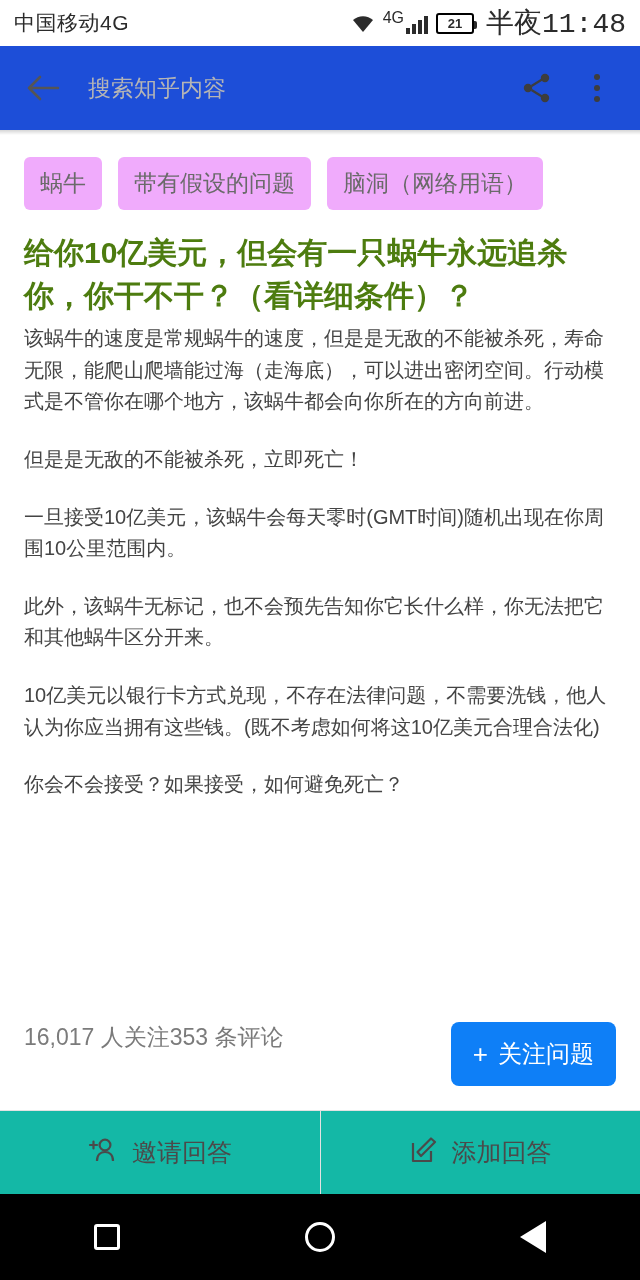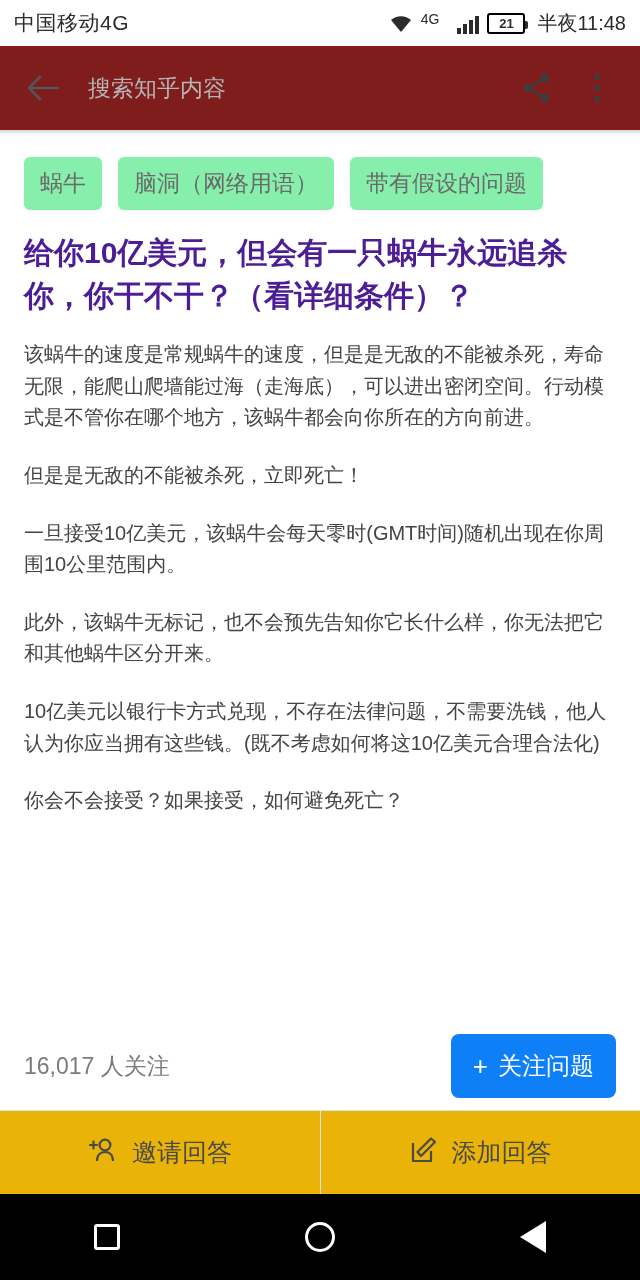--- a/index.html
+++ b/index.html
@@ -28,44 +28,44 @@
   }
   .status-carrier { font-size: 21px; letter-spacing: .5px; }
   .status-right {
     margin-left: auto;
     display: flex; align-items: center; gap: 8px;
   }
   .wifi-icon { display: inline-block; width: 24px; height: 20px; position: relative; }
   .wifi-icon svg { display:block; }
   .sig-wrap { display: flex; align-items: flex-end; position: relative; height: 22px; }
   .sig-4g {
-    font-size: 14px; line-height: 1;
-    position: relative; top: -8px; margin-right: 18px;
+    font-size: 16px; line-height: 1;
+    position: relative; top: -8px; margin-right: 2px;
   }
   .bars { display: flex; align-items: flex-end; gap: 2px; height: 18px; }
   .bars i { display:block; width: 4px; background: #2b2b2b; }
   .bars i:nth-child(1){ height: 6px; }
   .bars i:nth-child(2){ height: 10px; }
   .bars i:nth-child(3){ height: 14px; }
   .bars i:nth-child(4){ height: 18px; }
   .battery {
     width: 38px; height: 21px; border: 2px solid #000000; border-radius: 3px;
     position: relative; display: flex; align-items: center; justify-content: center;
     font-size: 13px; font-weight: bold;
   }
   .battery:after {
     content: ""; position: absolute; right: -5px; top: 6px;
     width: 3px; height: 8px; background: #2b2b2b; border-radius: 0 2px 2px 0;
   }
-  .status-time { font-size: 20px; margin-left: 4px; }
+  .status-time { font-size: 28px; margin-left: 4px; font-family: Liberation Mono, monospace; }
 
   
   .app-bar {
     height: 84px;
-    background: #7f1d1d;
+    background: #1d4ed8;
     display: flex; align-items: center;
     padding: 0 20px;
     gap: 14px;
     flex: 0 0 auto;
   }
   .back-btn {
     width: 46px; height: 46px;
     display: flex; align-items: center; justify-content: center;
     color: #444;
   }
@@ -93,44 +93,44 @@
   .content {
     flex: 1 1 auto;
     padding: 22px 24px 0 24px;
     overflow: hidden;
   }
   .tags {
     display: flex; gap: 16px; flex-wrap: nowrap;
     margin-bottom: 22px;
   }
   .tag {
-    background: #86efac;
+    background: #f0abfc;
     color: #6a6a6a;
     border-radius: 6px;
     padding: 11px 16px;
     font-size: 23px;
     white-space: nowrap;
   }
   .title {
     font-size: 30px;
     font-weight: bold;
-    color: #4c1d95;
+    color: #4d7c0f;
     line-height: 1.42;
-    margin-bottom: 22px;
+    margin-bottom: 6px;
   }
   .para {
     font-size: 20px;
     color: #444444;
     line-height: 1.58;
     margin-bottom: 26px;
   }
 
   
   .meta-row {
-    display: flex; align-items: center;
+    display: flex; align-items: flex-start;
     padding: 8px 24px 0 24px;
     flex: 0 0 auto;
     height: 96px;
   }
   .meta-text {
     font-size: 23px; color: #7b7b7b;
   }
   .follow-btn {
     margin-left: auto;
     background: #0e7ff7;
@@ -142,21 +142,21 @@
     border: none;
   }
   .follow-btn .plus { font-size: 26px; line-height: 1; }
 
   
   .action-bar {
     height: 84px;
     border-top: 1px solid #e2e2e2;
     display: flex; align-items: stretch;
     flex: 0 0 auto;
-    background: #eab308;
+    background: #14b8a6;
   }
   .action {
     flex: 1 1 50%;
     display: flex; align-items: center; justify-content: center;
     gap: 14px;
     font-size: 25px;
     color: #4a4a4a;
   }
   .action + .action { border-left: 1px solid #e2e2e2; }
 
@@ -228,37 +228,38 @@
           <span></span>
         </span>
     </span>
   </div>
   <div class="bar-shadow"></div>
 
   <div class="content">
 
     <div class="tags">
       <span class="tag">蜗牛</span>
+      <span class="tag">带有假设的问题</span>
       <span class="tag">脑洞（网络用语）</span>
-      <span class="tag">带有假设的问题</span>
     </div>
 
     <h1 class="title">给你10亿美元，但会有一只蜗牛永远追杀你，你干不干？（看详细条件）？</h1>
 
     <p class="para">该蜗牛的速度是常规蜗牛的速度，但是是无敌的不能被杀死，寿命无限，能爬山爬墙能过海（走海底），可以进出密闭空间。行动模式是不管你在哪个地方，该蜗牛都会向你所在的方向前进。</p>
     <p class="para">但是是无敌的不能被杀死，立即死亡！</p>
     <p class="para">一旦接受10亿美元，该蜗牛会每天零时(GMT时间)随机出现在你周围10公里范围内。</p>
     <p class="para">此外，该蜗牛无标记，也不会预先告知你它长什么样，你无法把它和其他蜗牛区分开来。</p>
     <p class="para">10亿美元以银行卡方式兑现，不存在法律问题，不需要洗钱，他人认为你应当拥有这些钱。(既不考虑如何将这10亿美元合理合法化)</p>
     <p class="para">你会不会接受？如果接受，如何避免死亡？</p>
   </div>
 
   <div class="meta-row">
     <span class="meta-text">16,017 人关注</span>
     <span class="meta-text sep"></span>
+    <span class="meta-text">353 条评论</span>
     <button class="follow-btn">
       <span class="plus">+</span>
       <span>关注问题</span>
     </button>
   </div>
 
   <div class="action-bar">
     <div class="action">
       <span>
         <svg width="30" height="28" viewBox="0 0 30 28">

